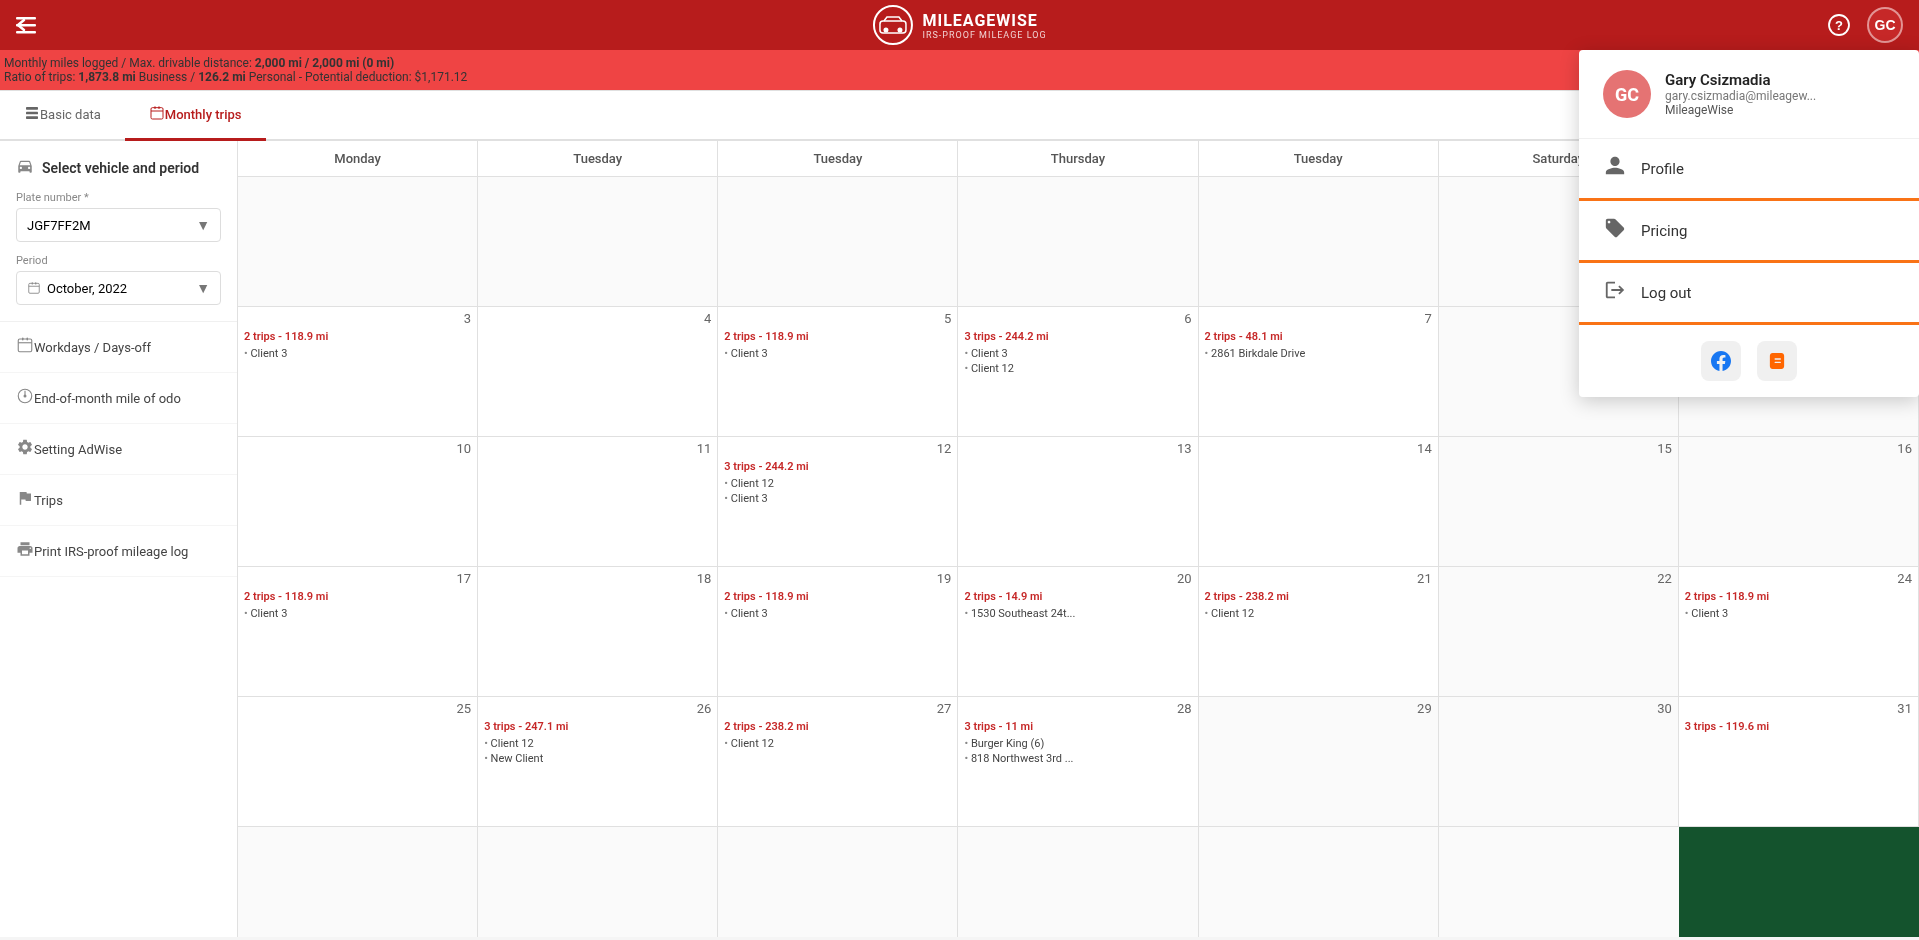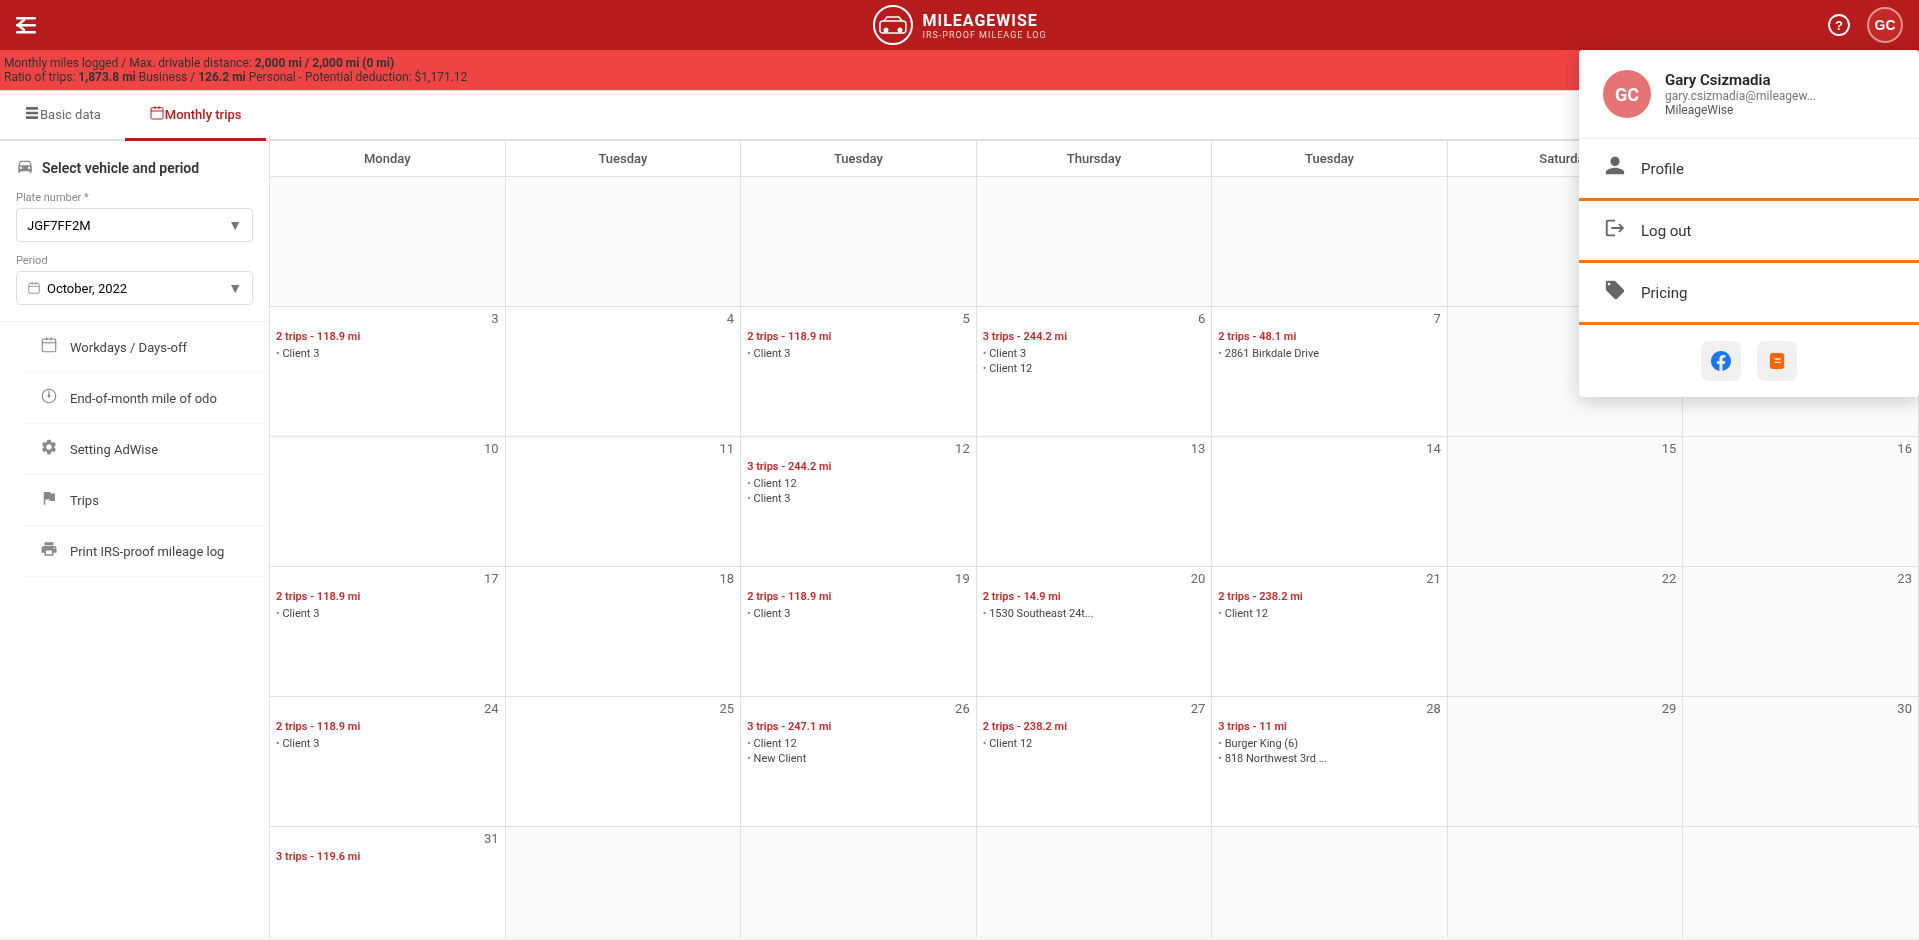--- a/index.html
+++ b/index.html
@@ -105,21 +105,21 @@
     .tab-icon { font-size: 16px; }
 
     
     .main-layout {
       display: flex;
       height: calc(940px - 50px - 50px - 44px);
     }
 
     
     .sidebar {
-      width: 270px;
+      width: 238px;
       background: white;
       border-right: 1px solid #e0e0e0;
       overflow-y: auto;
       flex-shrink: 0;
     }
     .sidebar-section {
       padding: 16px;
       border-bottom: 1px solid #f0f0f0;
     }
     .sidebar-title {
@@ -146,27 +146,25 @@
       display: flex;
       align-items: center;
       justify-content: space-between;
       cursor: pointer;
       background: white;
     }
     .field-input .fi-icon { color: #777; font-size: 14px; }
     .sidebar-menu-item {
       display: flex;
       align-items: center;
-      gap: 12px;
       padding: 14px 16px;
       cursor: pointer;
       color: #444;
       border-bottom: 1px solid #f5f5f5;
       font-size: 13px;
-      margin-left: 24px;
     }
     .sidebar-menu-item .sm-icon { color: #888; font-size: 18px; }
 
     
     .calendar-area {
       flex: 1;
       overflow: auto;
       background: #14532d;
     }
     .calendar-header {
@@ -377,32 +375,32 @@
       <span class="pp-menu-icon">
         <svg width="22" height="22" viewBox="0 0 24 24" fill="#666">
             <path d="M12 12c2.7 0 5-2.3 5-5s-2.3-5-5-5-5 2.3-5 5 2.3 5 5 5zm0 2c-3.3 0-10 1.7-10 5v2h20v-2c0-3.3-6.7-5-10-5z"></path>
           </svg>
       </span>
       <span>Profile</span>
     </div>
     <div class="pp-menu-item">
       <span class="pp-menu-icon">
         <svg width="22" height="22" viewBox="0 0 24 24" fill="#666">
+            <path d="M21.41 11.58l-9-9C12.05 2.22 11.55 2 11 2H4c-1.1 0-2 .9-2 2v7c0 .55.22 1.05.59 1.42l9 9c.36.36.86.58 1.41.58.55 0 1.05-.22 1.41-.59l7-7c.37-.36.59-.86.59-1.41 0-.55-.23-1.06-.59-1.42zM5.5 7C4.67 7 4 6.33 4 5.5S4.67 4 5.5 4 7 4.67 7 5.5 6.33 7 5.5 7z"></path>
+          </svg>
+      </span>
+      <span>Pricing</span>
+    </div>
+    <div class="pp-menu-item">
+      <span class="pp-menu-icon">
+        <svg width="22" height="22" viewBox="0 0 24 24" fill="#666">
             <path d="M17 7l-1.41 1.41L18.17 11H8v2h10.17l-2.58 2.58L17 17l5-5zM4 5h8V3H4c-1.1 0-2 .9-2 2v14c0 1.1.9 2 2 2h8v-2H4V5z"></path>
           </svg>
       </span>
       <span>Log out</span>
-    </div>
-    <div class="pp-menu-item">
-      <span class="pp-menu-icon">
-        <svg width="22" height="22" viewBox="0 0 24 24" fill="#666">
-            <path d="M21.41 11.58l-9-9C12.05 2.22 11.55 2 11 2H4c-1.1 0-2 .9-2 2v7c0 .55.22 1.05.59 1.42l9 9c.36.36.86.58 1.41.58.55 0 1.05-.22 1.41-.59l7-7c.37-.36.59-.86.59-1.41 0-.55-.23-1.06-.59-1.42zM5.5 7C4.67 7 4 6.33 4 5.5S4.67 4 5.5 4 7 4.67 7 5.5 6.33 7 5.5 7z"></path>
-          </svg>
-      </span>
-      <span>Pricing</span>
     </div>
     <div class="pp-social">
       <div class="pp-social-btn">
         <svg width="20" height="20" viewBox="0 0 24 24" fill="#1877f2">
             <path d="M24 12.07C24 5.41 18.63 0 12 0S0 5.41 0 12.07C0 18.1 4.39 23.1 10.13 24v-8.44H7.08v-3.49h3.04V9.41c0-3.02 1.8-4.7 4.54-4.7 1.31 0 2.68.24 2.68.24v2.97h-1.5c-1.49 0-1.96.93-1.96 1.89v2.26h3.32l-.53 3.49h-2.8V24C19.62 23.1 24 18.1 24 12.07z"></path>
           </svg>
       </div>
       <div class="pp-social-btn">
         <svg width="20" height="20" viewBox="0 0 24 24" fill="#ff6600">
             <path d="M20.56 18.4c0 1.76-1.44 3.2-3.2 3.2H6.64C4.88 21.6 3.44 20.16 3.44 18.4V5.6C3.44 3.84 4.88 2.4 6.64 2.4h10.72c1.76 0 3.2 1.44 3.2 3.2v12.8zm-4.56-9.6H9.76c-.44 0-.8.36-.8.8s.36.8.8.8h6.24c.44 0 .8-.36.8-.8s-.36-.8-.8-.8zm0 4H9.76c-.44 0-.8.36-.8.8s.36.8.8.8h6.24c.44 0 .8-.36.8-.8s-.36-.8-.8-.8z"></path>
@@ -614,23 +612,20 @@
           <div class="cal-client">1530 Southeast 24t...</div>
         </div>
         <div class="cal-cell">
           <div class="cal-date">21</div>
           <div class="cal-trips">2 trips - 238.2 mi</div>
           <div class="cal-client">Client 12</div>
         </div>
         <div class="cal-cell weekend">
           <div class="cal-date">22</div>
         </div>
-        <div class="cal-cell weekend">
-          <div class="cal-date">23</div>
-        </div>
         <div class="cal-cell">
           <div class="cal-date">24</div>
           <div class="cal-trips">2 trips - 118.9 mi</div>
           <div class="cal-client">Client 3</div>
         </div>
         <div class="cal-cell">
           <div class="cal-date">25</div>
         </div>
         <div class="cal-cell">
           <div class="cal-date">26</div>

